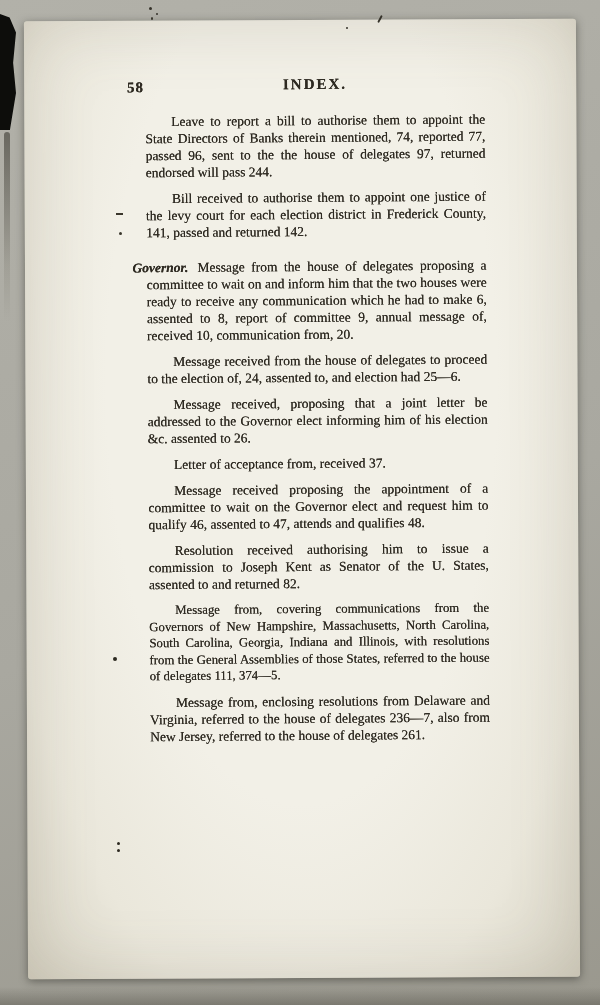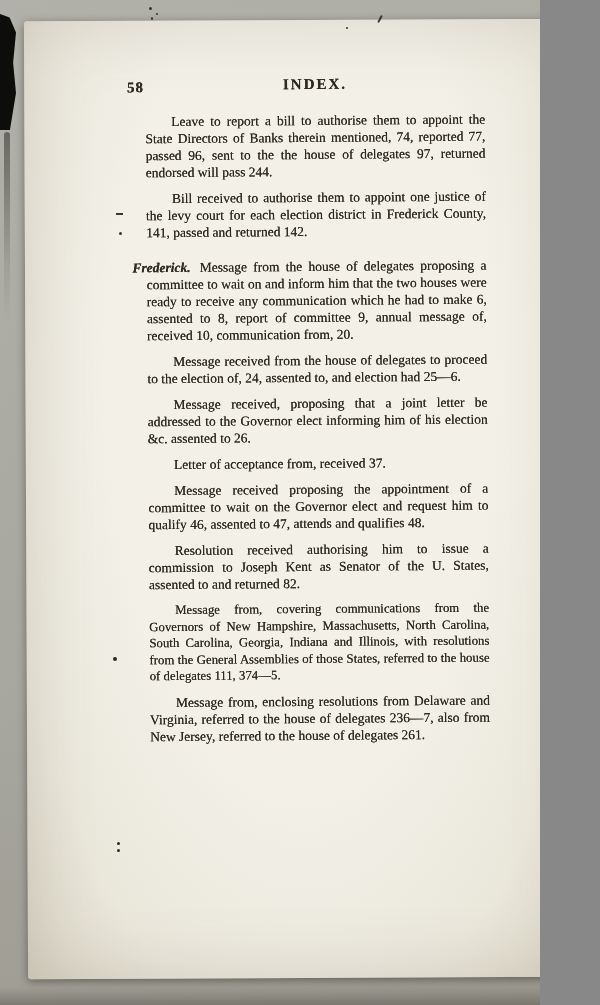--- a/index.html
+++ b/index.html
@@ -1,17 +1,17 @@
 <!DOCTYPE html>
 <html><head>
 <meta charset="utf-8">
 <style>
   html,body { margin:0; padding:0; background:#888; }
   .screen {
-    position:relative; width:540px; height:1005px; overflow:hidden;
+    position:relative; width:600px; height:1005px; overflow:hidden;
     background:linear-gradient(160deg,#b2b1a9 0%, #a9a8a0 55%, #9a988e 100%);
     font-family:"Liberation Serif", serif;
   }
   .page {
     position:absolute; left:26px; top:20px; width:552px; height:958px;
     background:radial-gradient(ellipse at 50% 38%, #f2f0e7 50%, #eae7db 78%, #d8d4c5 100%);
     border-radius:3px;
     box-shadow:0 2px 9px rgba(35,35,30,.5), inset 0 0 70px rgba(110,100,80,.20);
     transform:rotate(-0.25deg);
   }
@@ -74,21 +74,21 @@
 
       <p class="entry">
         <span>Leave to report a bill to authorise them to appoint the State Directors of Banks therein mentioned, 74, reported 77, passed 96, sent to the the house of delegates 97, returned endorsed will pass 244.</span>
       </p>
 
       <p class="entry">
         <span>Bill received to authorise them to appoint one justice of the levy court for each election district in Frederick County, 141, passed and returned 142.</span>
       </p>
 
       <p class="entry hanging section-gap">
-        <span class="lead">Frederick.</span><span>Message from the house of delegates proposing a committee to wait on and inform him that the two houses were ready to receive any communication which he had to make 6, assented to 8, report of committee 9, annual message of, received 10, communication from, 20.</span>
+        <span class="lead">Governor.</span><span>Message from the house of delegates proposing a committee to wait on and inform him that the two houses were ready to receive any communication which he had to make 6, assented to 8, report of committee 9, annual message of, received 10, communication from, 20.</span>
       </p>
 
       <p class="entry">
         <span>Message received from the house of delegates to proceed to the election of, 24, assented to, and election had 25—6.</span>
       </p>
 
       <p class="entry">
         <span>Message received, proposing that a joint letter be addressed to the Governor elect informing him of his election &amp;c. assented to 26.</span>
       </p>
 

